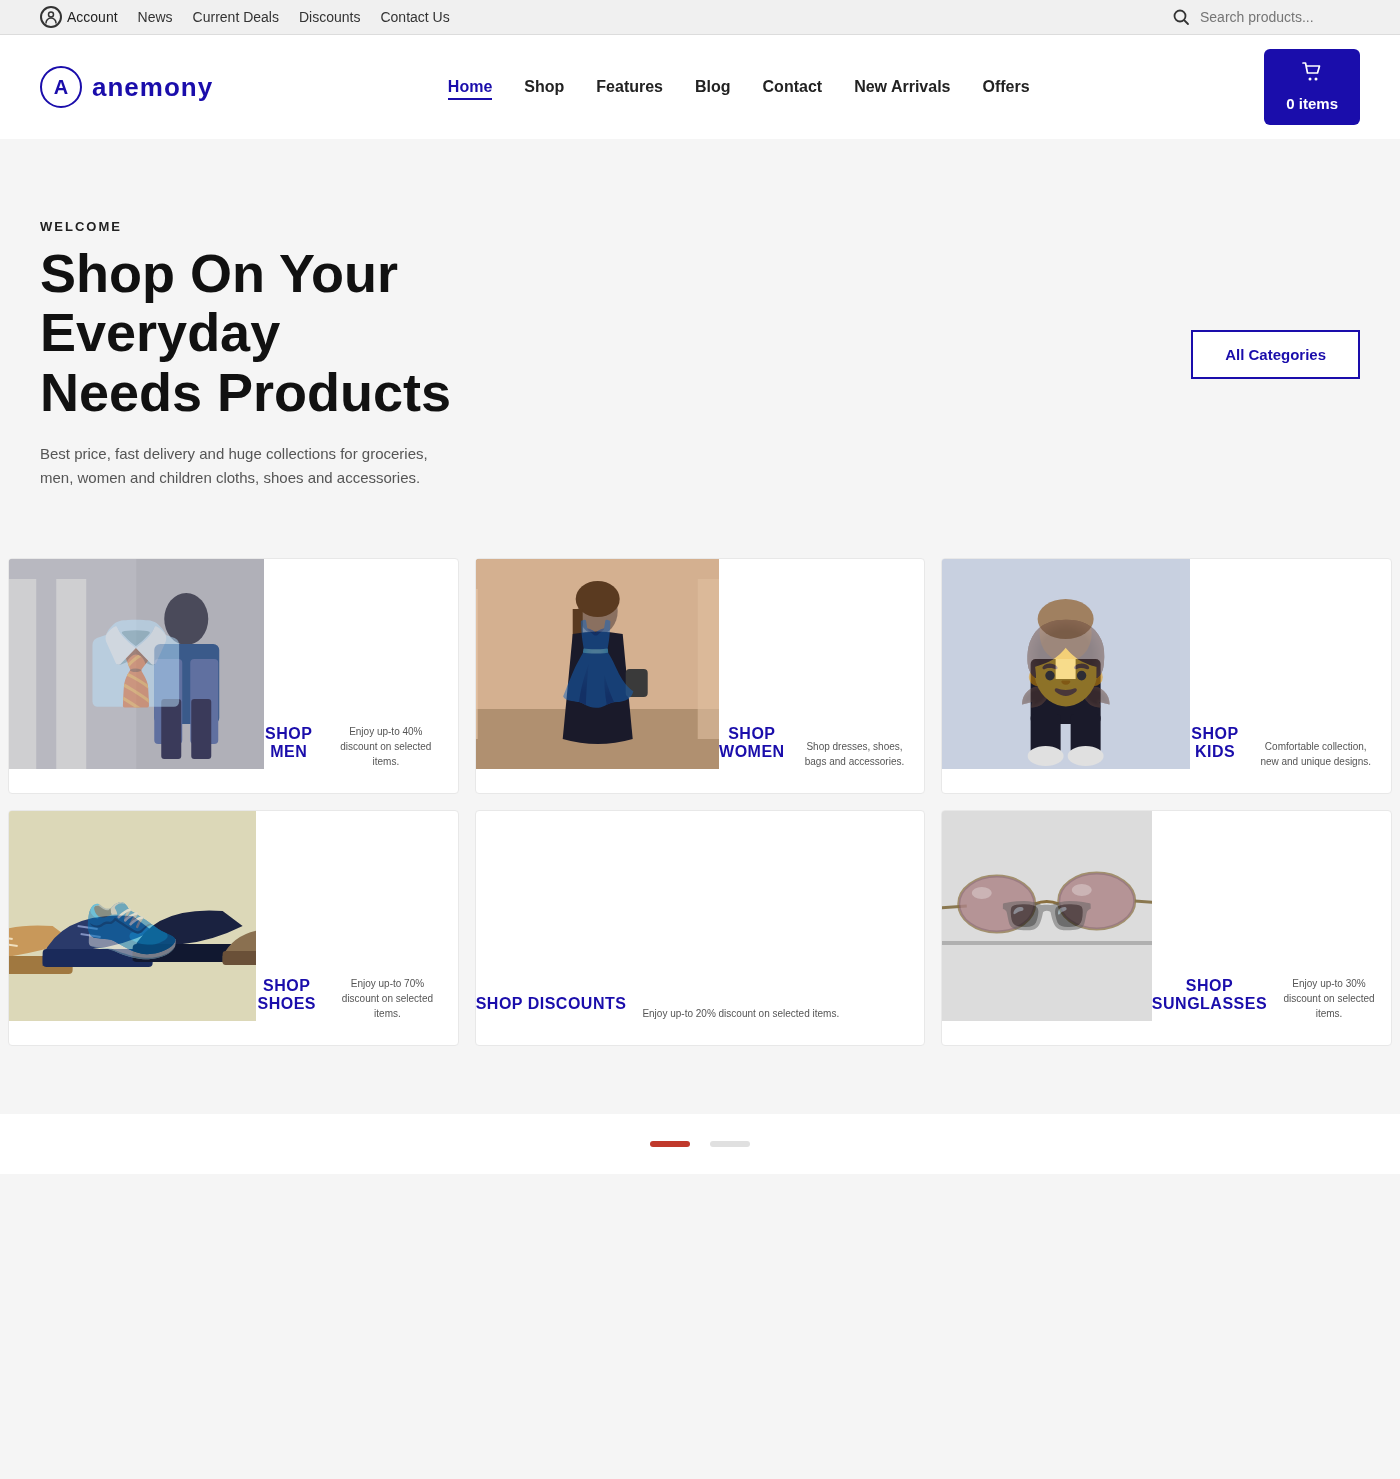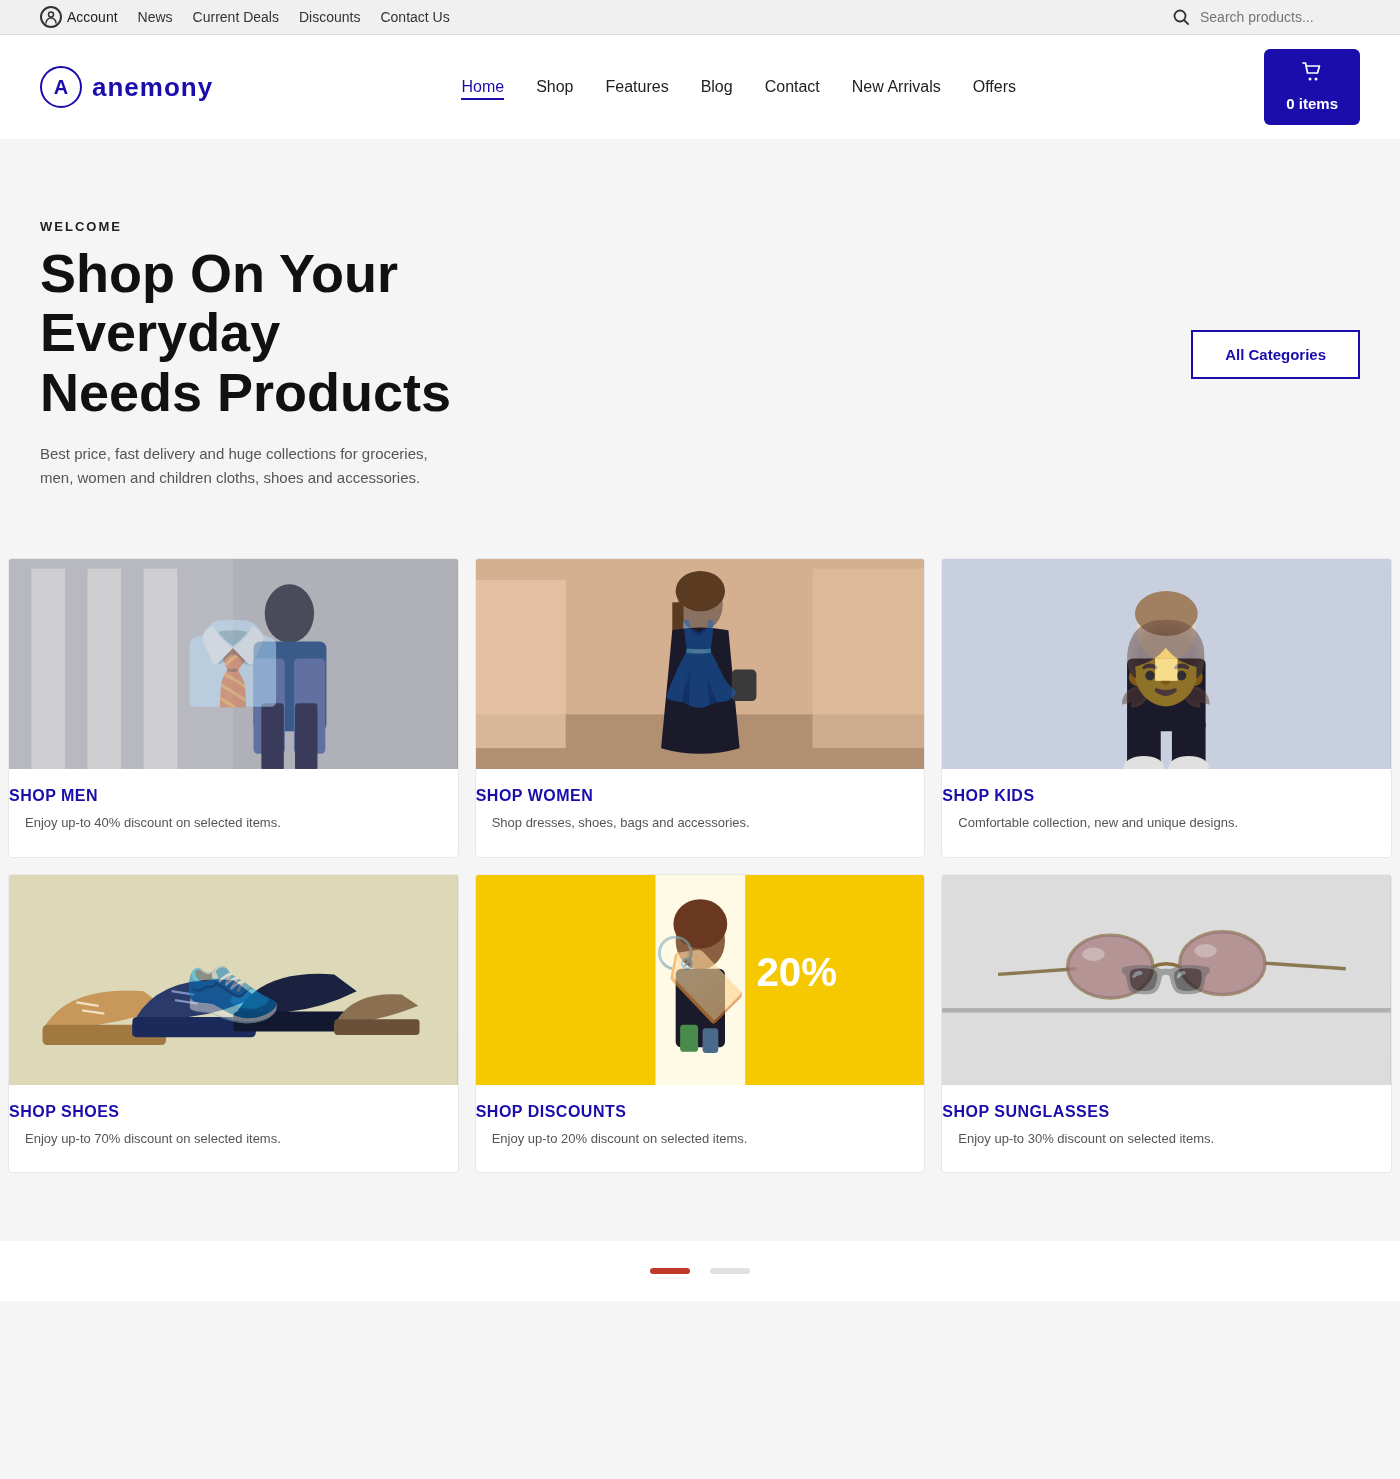--- a/index.html
+++ b/index.html
@@ -96,21 +96,21 @@
     .nav-links {
       display: flex;
       align-items: center;
       gap: 32px;
       list-style: none;
     }
     .nav-links li a {
       text-decoration: none;
       color: #222;
       font-size: 16px;
-      font-weight: 400;
+      font-weight: 700;
     }
     .nav-links li a.active {
       color: #1a0dab;
       border-bottom: 2.5px solid #1a0dab;
       padding-bottom: 3px;
     }
     .cart-btn {
       background: #1a0dab;
       color: #fff;
       border: none;
@@ -180,22 +180,22 @@
       grid-template-columns: 1fr 1fr 1fr;
       gap: 0;
       background: #f5f5f5;
     }
     .category-card {
       background: #fff;
       margin: 8px;
       border-radius: 4px;
       overflow: hidden;
       display: flex;
-      flex-direction: column;
-      align-items: flex-start;
+      flex-direction: row;
+      align-items: flex-end;
       padding-bottom: 24px;
       border: 1px solid #e8e8e8;
     }
     
     .cat-img-men {
       width: 100%;
       height: 210px;
       background: linear-gradient(135deg, #c8c8c8 0%, #a0a0a8 50%, #888 100%);
       position: relative;
       overflow: hidden;
@@ -300,21 +300,21 @@
       font-size: 16px;
       font-weight: 800;
       color: #1a0dab;
       margin-top: 18px;
       margin-bottom: 8px;
       text-transform: uppercase;
       letter-spacing: 0.5px;
       text-align: center;
     }
     .category-desc {
-      font-size: 13px;
+      font-size: 10px;
       color: #555;
       text-align: center;
       padding: 0 16px;
       line-height: 1.5;
     }
 
     
     .bottom-bar {
       background: #fff;
       height: 60px;
@@ -496,38 +496,20 @@
           <line x1="65" y1="132" x2="85" y2="135" stroke="#f0e0c0" stroke-width="2"></line>
           <line x1="145" y1="115" x2="165" y2="118" stroke="#8090c0" stroke-width="2"></line>
           <line x1="148" y1="123" x2="168" y2="126" stroke="#8090c0" stroke-width="2"></line>
         </svg>
       </div>
       <p class="category-name">SHOP SHOES</p>
       <p class="category-desc">Enjoy up-to 70% discount on selected items.</p>
     </div>
 
     <div class="category-card">
-      <div class="cat-img-discounts">
-        <svg class="cat-svg" viewBox="0 0 400 210" xmlns="http://www.w3.org/2000/svg" preserveAspectRatio="xMidYMid slice">
-          <rect width="400" height="210" fill="#f5c800"></rect>
-
-          <path d="M160 0 Q200 15 240 0 L240 210 Q200 195 160 210 Z" fill="#fff" opacity="0.9"></path>
-
-          <ellipse cx="200" cy="70" rx="22" ry="26" fill="#8a6040"></ellipse>
-
-          <ellipse cx="200" cy="55" rx="24" ry="22" fill="#6a3820"></ellipse>
-
-          <rect x="178" y="95" width="44" height="70" rx="5" fill="#1a1a2a"></rect>
-
-          <text x="250" y="110" font-size="36" font-weight="bold" fill="#fff" font-family="Arial">20%</text>
-
-          <rect x="182" y="145" width="16" height="24" rx="3" fill="#4a8a4a"></rect>
-          <rect x="202" y="148" width="14" height="22" rx="3" fill="#4a6a8a"></rect>
-        </svg>
-      </div>
       <p class="category-name">SHOP DISCOUNTS</p>
       <p class="category-desc">Enjoy up-to 20% discount on selected items.</p>
     </div>
 
     <div class="category-card">
       <div class="cat-img-sunglasses">
         <svg class="cat-svg" viewBox="0 0 400 210" xmlns="http://www.w3.org/2000/svg" preserveAspectRatio="xMidYMid slice">
           <rect width="400" height="210" fill="#dcdcdc"></rect>
 
           <rect x="0" y="130" width="400" height="4" fill="#b0b0b0"></rect>

